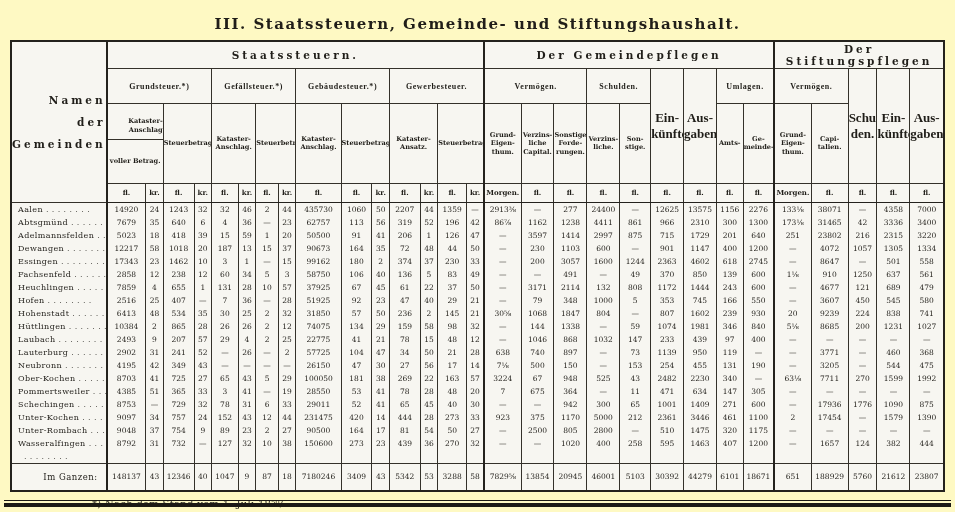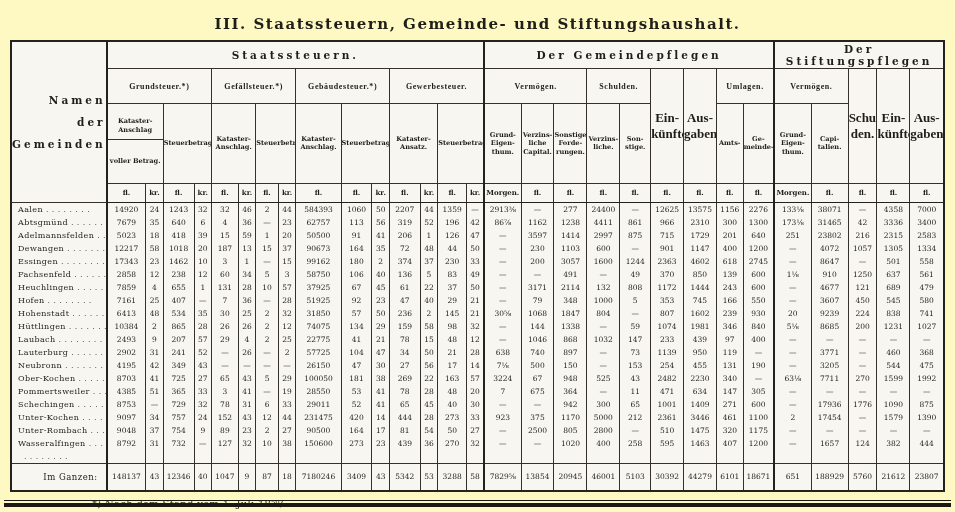--- a/index.html
+++ b/index.html
@@ -23,21 +23,21 @@
   .bthick{border-left:2px solid #24221d !important;}
   .name-h{
     border-right:2px solid #24221d;font-size:10px;letter-spacing:2px;line-height:2.1;
     border-bottom:1px solid #34312a;
     text-align:right;
   }
   tr.h1 th{height:26px;font-size:10.5px;letter-spacing:3px;border-bottom:1px solid #34312a;}
   tr.h2 th{height:34px;font-size:8px;letter-spacing:0.6px;border-bottom:1px solid #34312a;font-family:Liberation Serif, serif;}
   tr.h2 th.tall{font-size:13px;letter-spacing:0;line-height:1.25;}
   tr.h3 th{height:54px;font-size:6.6px;letter-spacing:0;line-height:1.3;border-bottom:1px solid #34312a;}
-  tr.h3 th.stacked{padding:0;}
+  tr.h3 th.stacked{padding:0;text-align:right;}
   .stacked div{height:26px;display:flex;align-items:center;justify-content:center;}
   .stacked .st1{border-bottom:1px solid #34312a;}
   tr.h4 td{
     height:18px;font-size:7px;font-weight:bold;border-bottom:1.5px solid #24221d;
     vertical-align:middle;
   }
   tbody td{
     font-size:7.5px;height:13px;line-height:13px;vertical-align:middle;
     border-top:none;border-bottom:none;white-space:nowrap;
   }
@@ -201,21 +201,21 @@
           <tr>
             <td class="name">Aalen</td>
             <td>14920</td>
             <td>24</td>
             <td>1243</td>
             <td>32</td>
             <td>32</td>
             <td>46</td>
             <td>2</td>
             <td>44</td>
-            <td>584393</td>
+            <td>435730</td>
             <td>1060</td>
             <td>50</td>
             <td>2207</td>
             <td>44</td>
             <td>1359</td>
             <td>—</td>
             <td class="bthick">2913⅜</td>
             <td>—</td>
             <td>277</td>
             <td>24400</td>
@@ -285,21 +285,21 @@
             <td>2997</td>
             <td>875</td>
             <td>715</td>
             <td>1729</td>
             <td>201</td>
             <td>640</td>
             <td class="bthick">251</td>
             <td>23802</td>
             <td>216</td>
             <td>2315</td>
-            <td>2583</td>
+            <td>3220</td>
           </tr>
           <tr>
             <td class="name">Dewangen</td>
             <td>12217</td>
             <td>58</td>
             <td>1018</td>
             <td>20</td>
             <td>187</td>
             <td>13</td>
             <td>15</td>
@@ -417,21 +417,21 @@
             <td>243</td>
             <td>600</td>
             <td class="bthick">—</td>
             <td>4677</td>
             <td>121</td>
             <td>689</td>
             <td>479</td>
           </tr>
           <tr>
             <td class="name">Hofen</td>
-            <td>7161</td>
+            <td>2516</td>
             <td>25</td>
             <td>407</td>
             <td>—</td>
             <td>7</td>
             <td>36</td>
             <td>—</td>
             <td>28</td>
             <td>51925</td>
             <td>92</td>
             <td>23</td>

